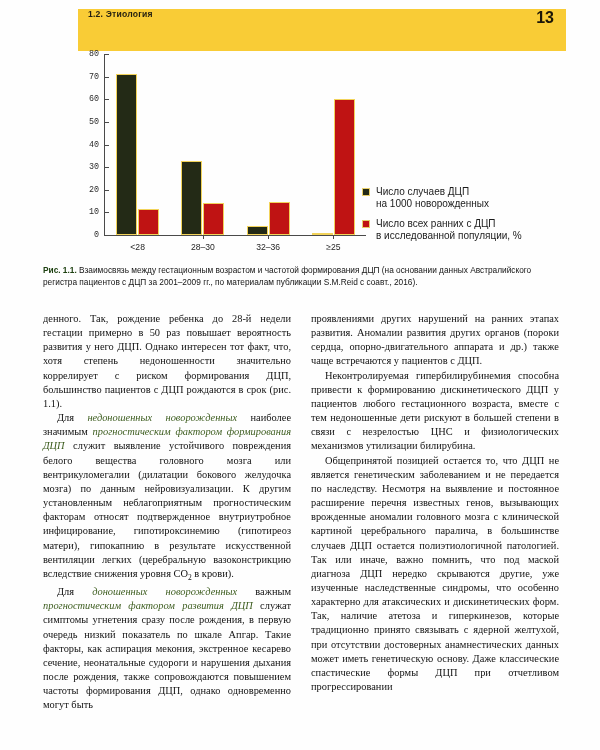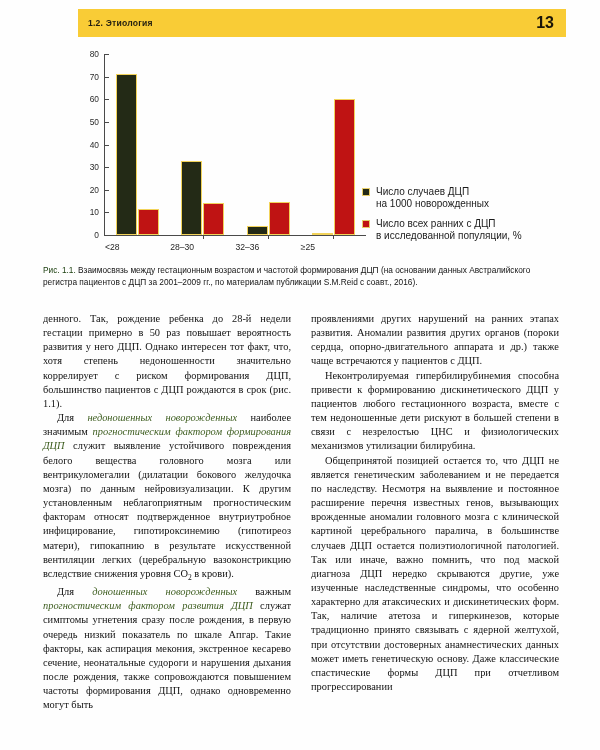--- a/index.html
+++ b/index.html
@@ -22,24 +22,24 @@
     height: 750px;
     background: #fefefe;
   }
 
   
   .header-bar {
     position: absolute;
     left: 78px;
     top: 9px;
     width: 488px;
-    height: 28px;
+    height: 42px;
     background: #f9cc36;
     display: flex;
-    align-items: center;
+    align-items: flex-start;
     justify-content: space-between;
     box-sizing: border-box;
     padding: 0 12px 0 10px;
   }
   .header-title {
     font-family: "Liberation Sans", sans-serif;
     font-size: 8.6px;
     font-weight: 600;
     color: #231f10;
     letter-spacing: 0.2px;
@@ -73,21 +73,21 @@
     width: 262px;
     height: 182px;
     border-left: 1.1px solid #4a4a4a;
     border-bottom: 1.1px solid #4a4a4a;
     box-sizing: border-box;
   }
   .ytick {
     position: absolute;
     right: 100%;
     transform: translateY(50%);
-    font-family: Liberation Sans, sans-serif;
+    font-family: Liberation Mono, monospace;
     font-size: 8.4px;
     color: #2b2b2b;
     padding-right: 6px;
     white-space: nowrap;
   }
   .ytick::after {
     content: "";
     position: absolute;
     right: -4px;
     top: 50%;
@@ -123,20 +123,21 @@
     border: 0.8px solid #f2d35a;
     box-sizing: border-box;
   }
   .bar.dark { background: #232a16; }
   .bar.red  { background: #bf1313; }
   .xtick {
     position: absolute;
     top: 100%;
     left: 0;
     width: 100%;
+    text-align: center;
     margin-top: 7px;
     font-family: "Liberation Sans", sans-serif;
     font-size: 8.6px;
     color: #272727;
   }
 
   
   .legend {
     position: absolute;
     left: 322px;
@@ -172,21 +173,21 @@
     left: 43px;
     top: 265px;
     width: 516px;
     font-family: "Liberation Sans", sans-serif;
     font-size: 8.3px;
     line-height: 11.6px;
     color: #141414;
     text-align: left;
   }
   .caption .lead {
-    font-weight: 400;
+    font-weight: 700;
     color: #1d4010;
   }
 
   
   .columns {
     position: absolute;
     left: 43px;
     top: 312px;
     width: 516px;
     height: 425px;

